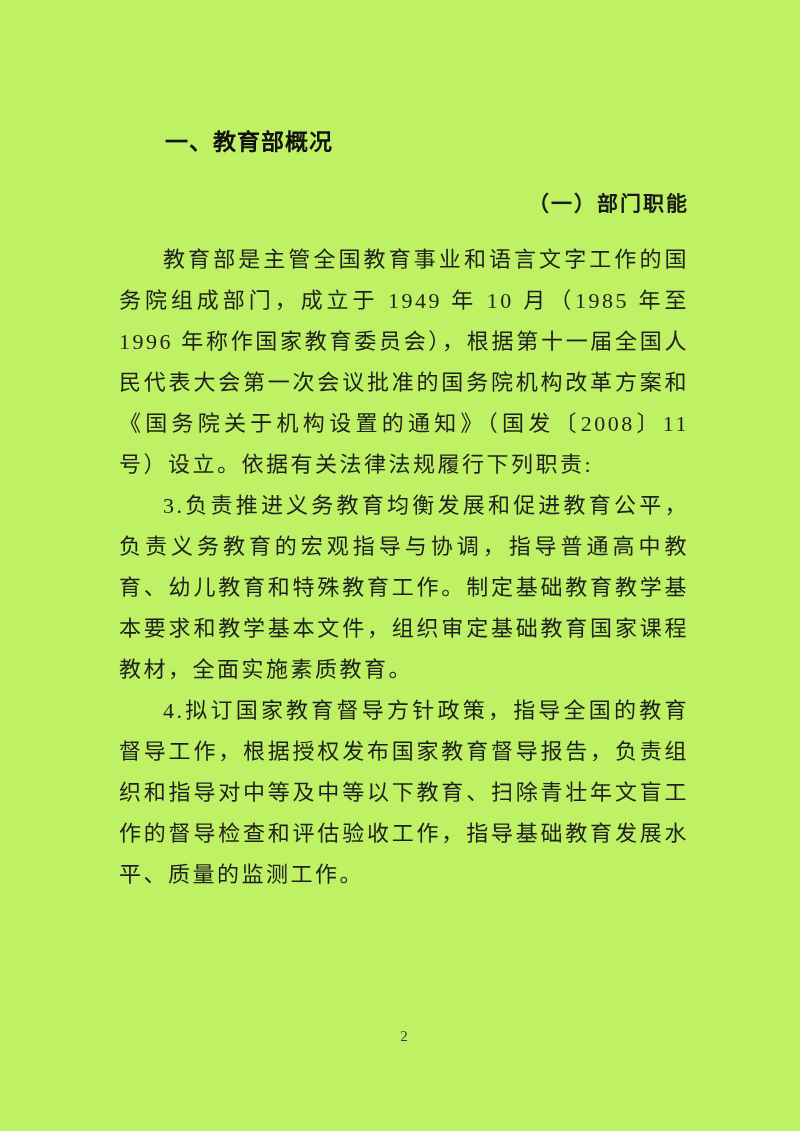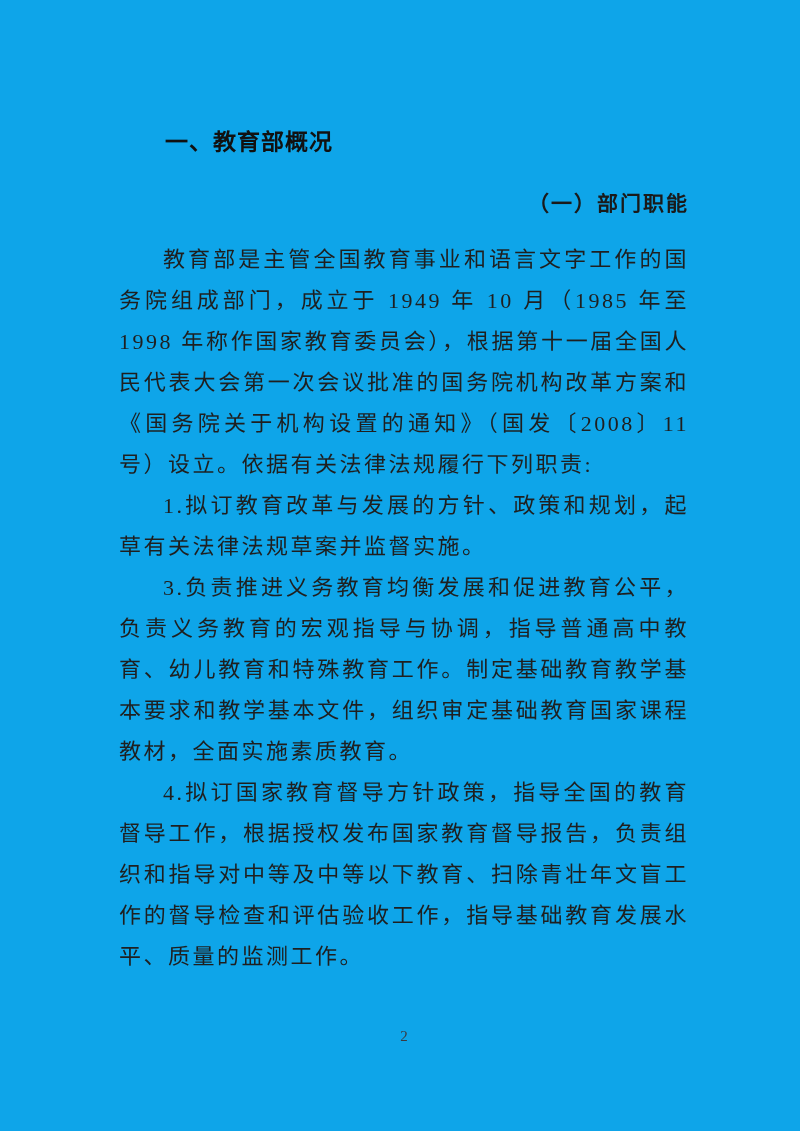--- a/index.html
+++ b/index.html
@@ -4,21 +4,21 @@
 <style>
   html, body {
     margin: 0;
     padding: 0;
     background: #ffffff;
   }
   .page {
     position: relative;
     width: 800px;
     height: 1131px;
-    background: #0ea5e9;
+    background: #bef264;
     overflow: hidden;
     box-sizing: border-box;
   }
   .content {
     position: absolute;
     left: 119px;
     top: 0;
     width: 570px;
     padding-top: 130px;
     box-sizing: border-box;
@@ -70,20 +70,19 @@
   }
 </style>
 </head>
 <body>
 
 <div class="page">
   <div class="content">
     <h1 class="section-heading">一、教育部概况</h1>
     <h2 class="subsection-heading">（一）部门职能</h2>
     <div class="body-text">
-      <p>教育部是主管全国教育事业和语言文字工作的国务院组成部门，成立于 1949 年 10 月（1985 年至 1998 年称作国家教育委员会），根据第十一届全国人民代表大会第一次会议批准的国务院机构改革方案和《国务院关于机构设置的通知》（国发〔2008〕11 号）设立。依据有关法律法规履行下列职责:</p>
-      <p>1.拟订教育改革与发展的方针、政策和规划，起草有关法律法规草案并监督实施。</p>
+      <p>教育部是主管全国教育事业和语言文字工作的国务院组成部门，成立于 1949 年 10 月（1985 年至 1996 年称作国家教育委员会），根据第十一届全国人民代表大会第一次会议批准的国务院机构改革方案和《国务院关于机构设置的通知》（国发〔2008〕11 号）设立。依据有关法律法规履行下列职责:</p>
       <p>3.负责推进义务教育均衡发展和促进教育公平，负责义务教育的宏观指导与协调，指导普通高中教育、幼儿教育和特殊教育工作。制定基础教育教学基本要求和教学基本文件，组织审定基础教育国家课程教材，全面实施素质教育。</p>
       <p>4.拟订国家教育督导方针政策，指导全国的教育督导工作，根据授权发布国家教育督导报告，负责组织和指导对中等及中等以下教育、扫除青壮年文盲工作的督导检查和评估验收工作，指导基础教育发展水平、质量的监测工作。</p>
     </div>
   </div>
   <div class="page-number">2</div>
 </div>
 
 </body></html>

